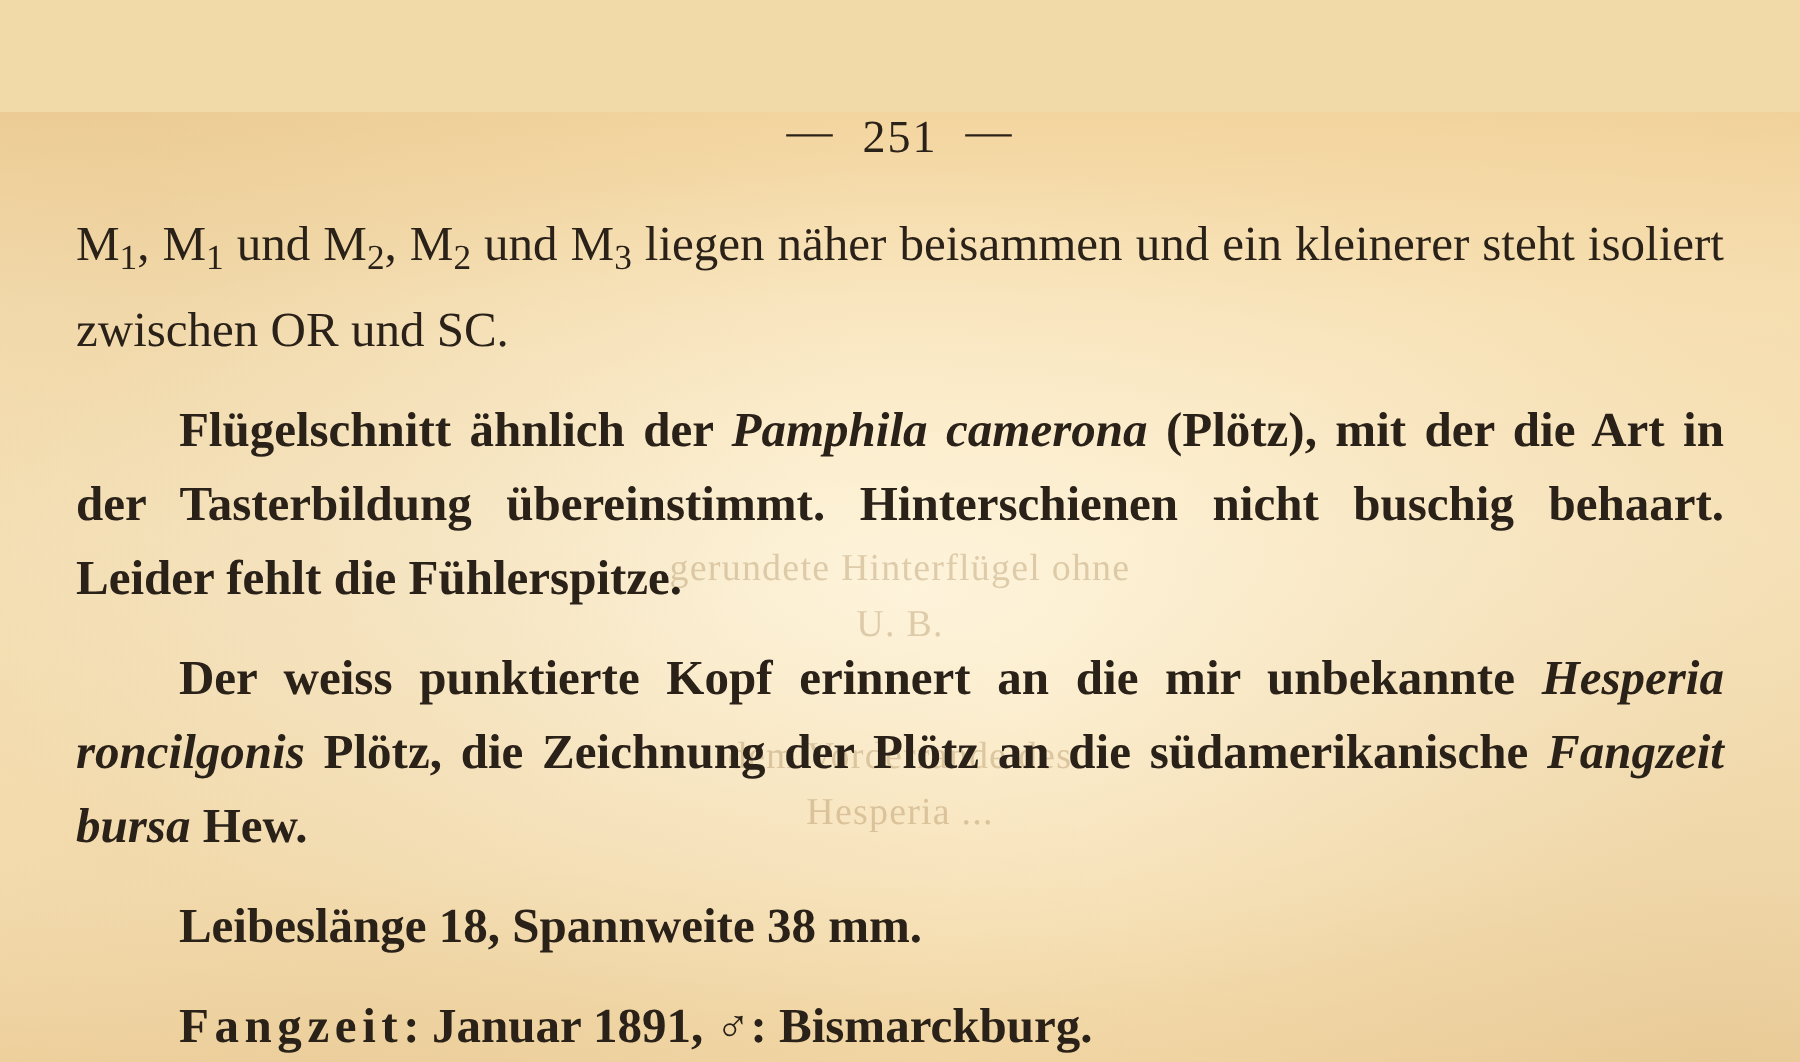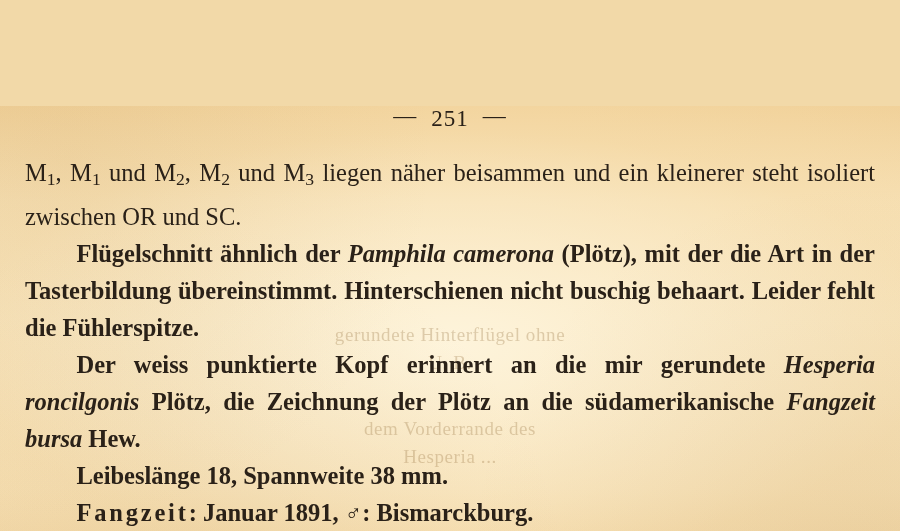--- a/index.html
+++ b/index.html
@@ -55,41 +55,41 @@
   .bleed.b4 { top: 340px; }
 
   .content {
     position: relative;
     z-index: 2;
     padding: 0 24px;
   }
 
   .folio {
     text-align: center;
-    margin-top: 106px;
+    margin-top: 56px;
     font-size: 23px;
     letter-spacing: 1px;
   }
   .folio .dash {
     display: inline-block;
     padding: 0 14px;
     position: relative;
     top: -3px;
   }
 
   .body-text {
     margin-top: 22px;
     font-size: 24.5px;
     line-height: 37px;
     text-align: justify;
     text-justify: inter-word;
     padding: 0 1px;
   }
   p {
-    margin: 0;
+    margin: 13px;
   }
   .indent {
     text-indent: 2.1em;
     font-weight: bold;
   }
   .ital {
     font-style: italic;
   }
   .sp {
     letter-spacing: 2.8px;
@@ -119,21 +119,21 @@
     <div class="folio">
       <span class="dash">—</span><span>251</span><span class="dash">—</span>
     </div>
 
     <div class="body-text">
 
       <p><span>M</span><span class="sub">1</span><span>, M</span><span class="sub">1</span><span> und M</span><span class="sub">2</span><span>, M</span><span class="sub">2</span><span> und M</span><span class="sub">3</span><span> liegen näher beisammen und ein kleinerer steht isoliert zwischen OR und SC.</span></p>
 
       <p class="indent"><span>Flügelschnitt ähnlich der </span><span class="ital">Pamphila camerona</span><span> (Plötz), mit der die Art in der Tasterbildung übereinstimmt. Hinterschienen nicht buschig behaart. Leider fehlt die Fühlerspitze.</span></p>
 
-      <p class="indent"><span>Der weiss punktierte Kopf erinnert an die mir gerundete </span><span class="ital">Hesperia roncilgonis</span><span> Plötz, die Zeichnung der Plötz an die südamerikanische </span><span class="ital">Fangzeit bursa</span><span> Hew.</span></p>
+      <p class="indent"><span>Der weiss punktierte Kopf erinnert an die mir unbekannte </span><span class="ital">Hesperia roncilgonis</span><span> Plötz, die Zeichnung der Plötz an die südamerikanische </span><span class="ital">Fangzeit bursa</span><span> Hew.</span></p>
 
       <p class="indent">Leibeslänge 18, Spannweite 38 mm.</p>
 
       <p class="indent"><span class="sp">Fangzeit</span><span>: Januar 1891, </span><span class="male">♂</span><span>: Bismarckburg.</span></p>
 
     </div>
   </div>
 </div>
 
 </body></html>

